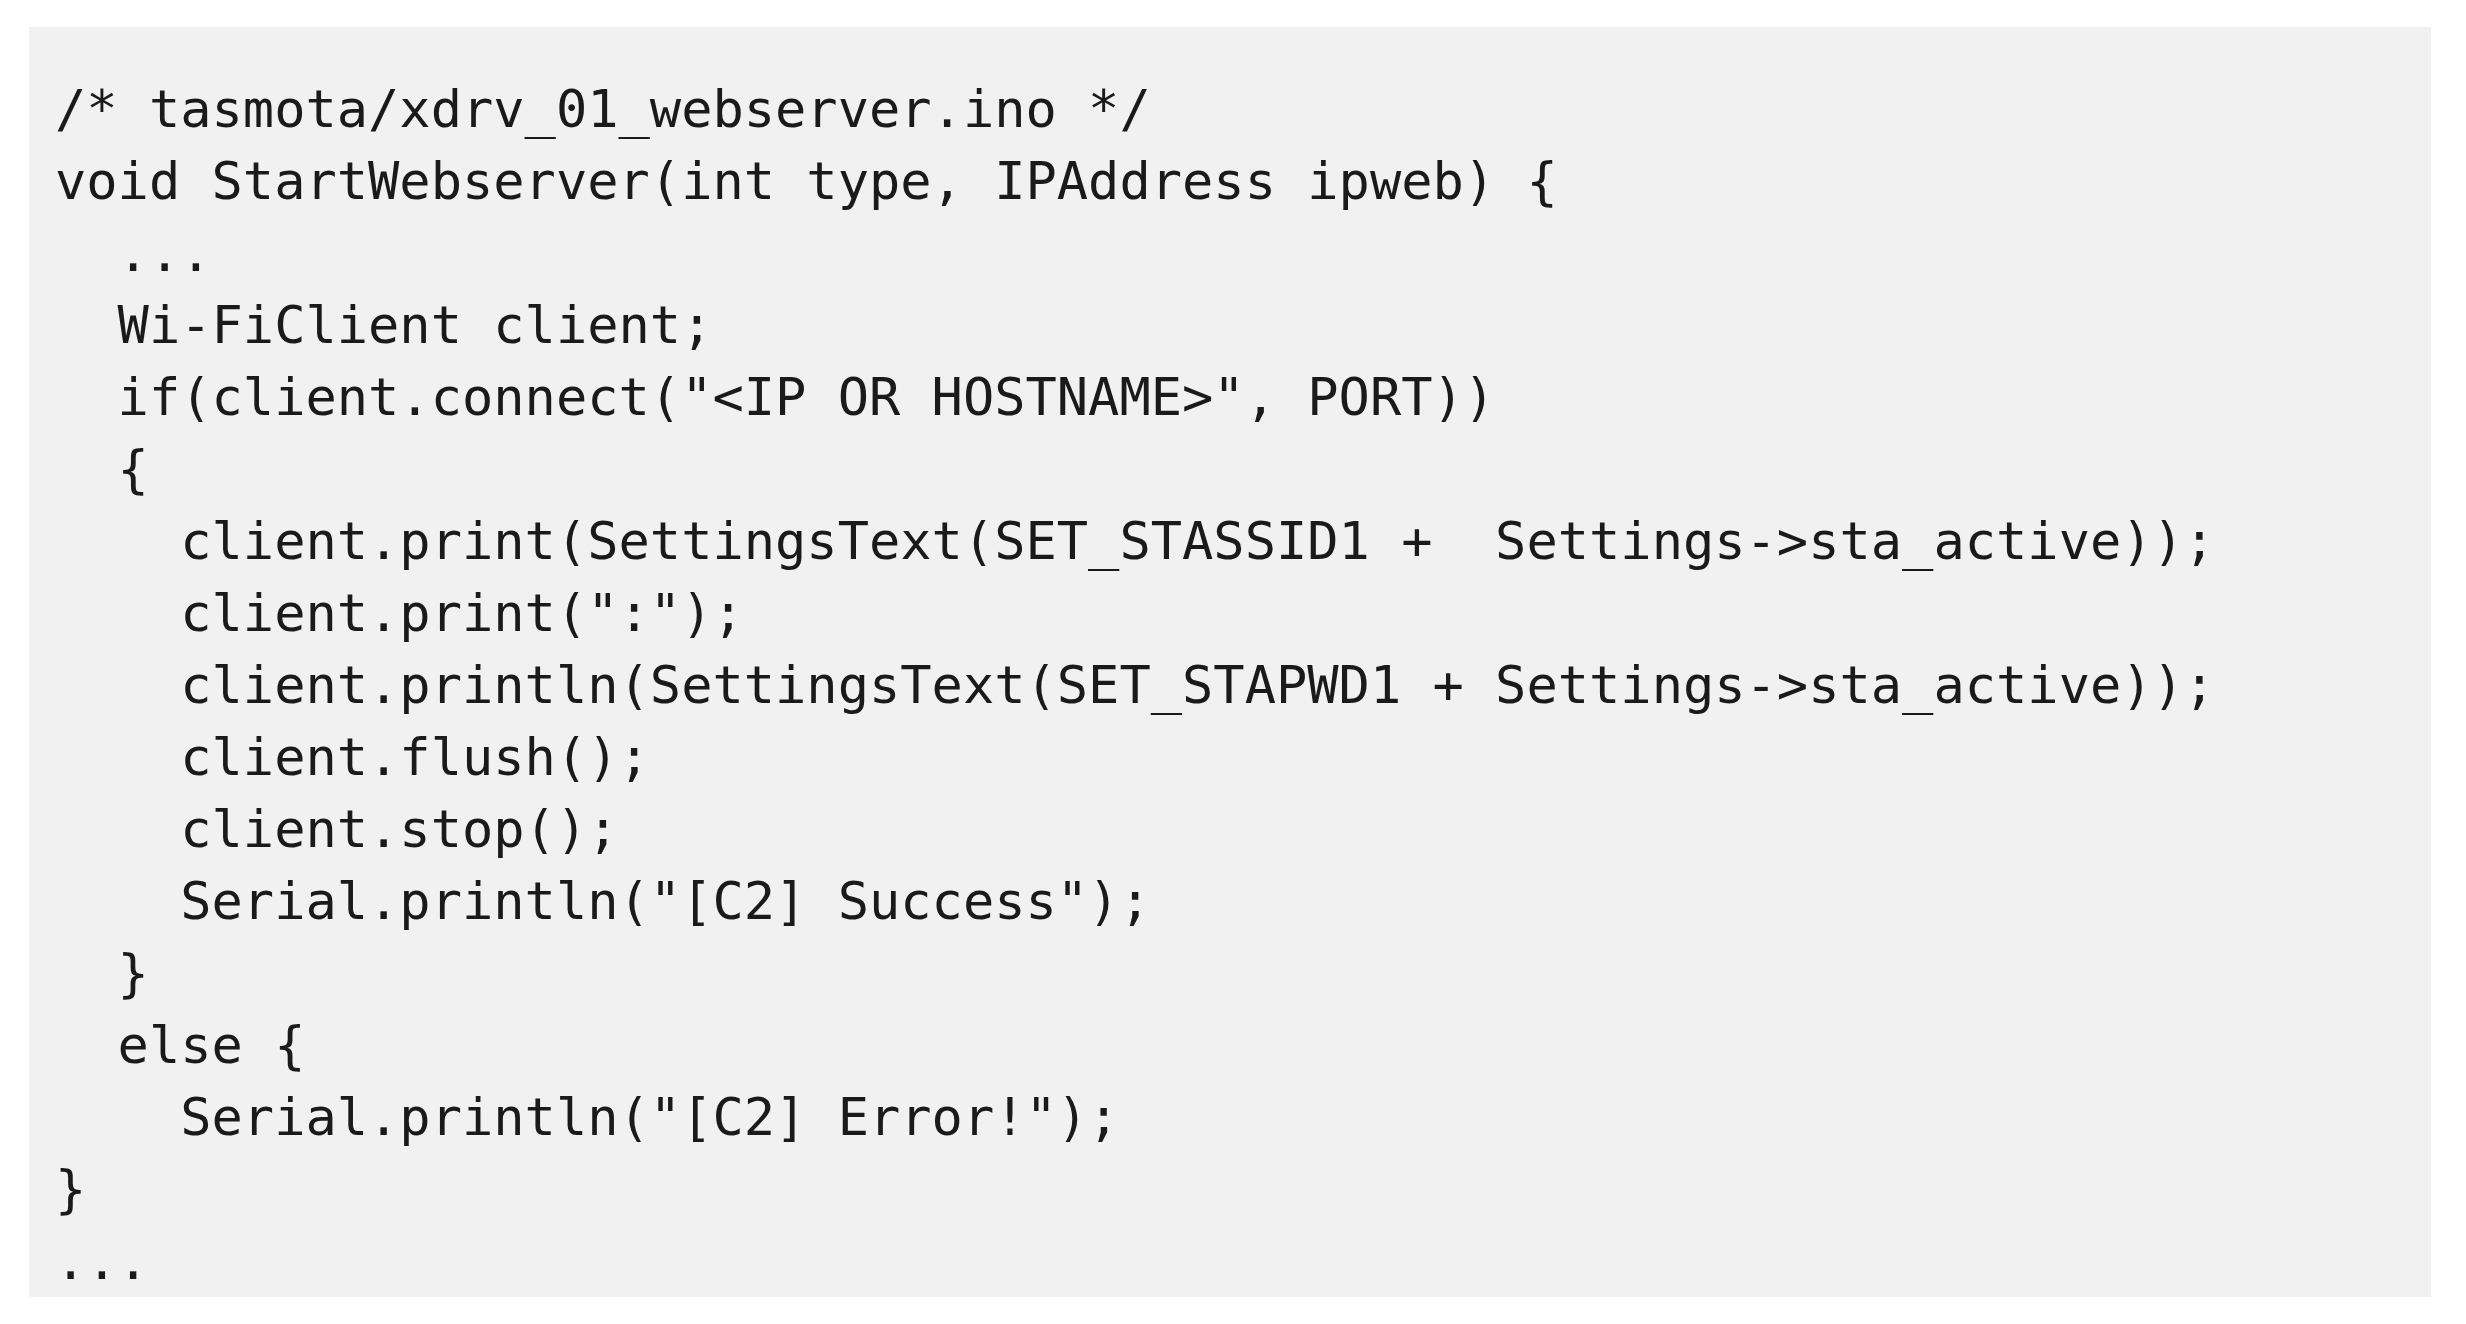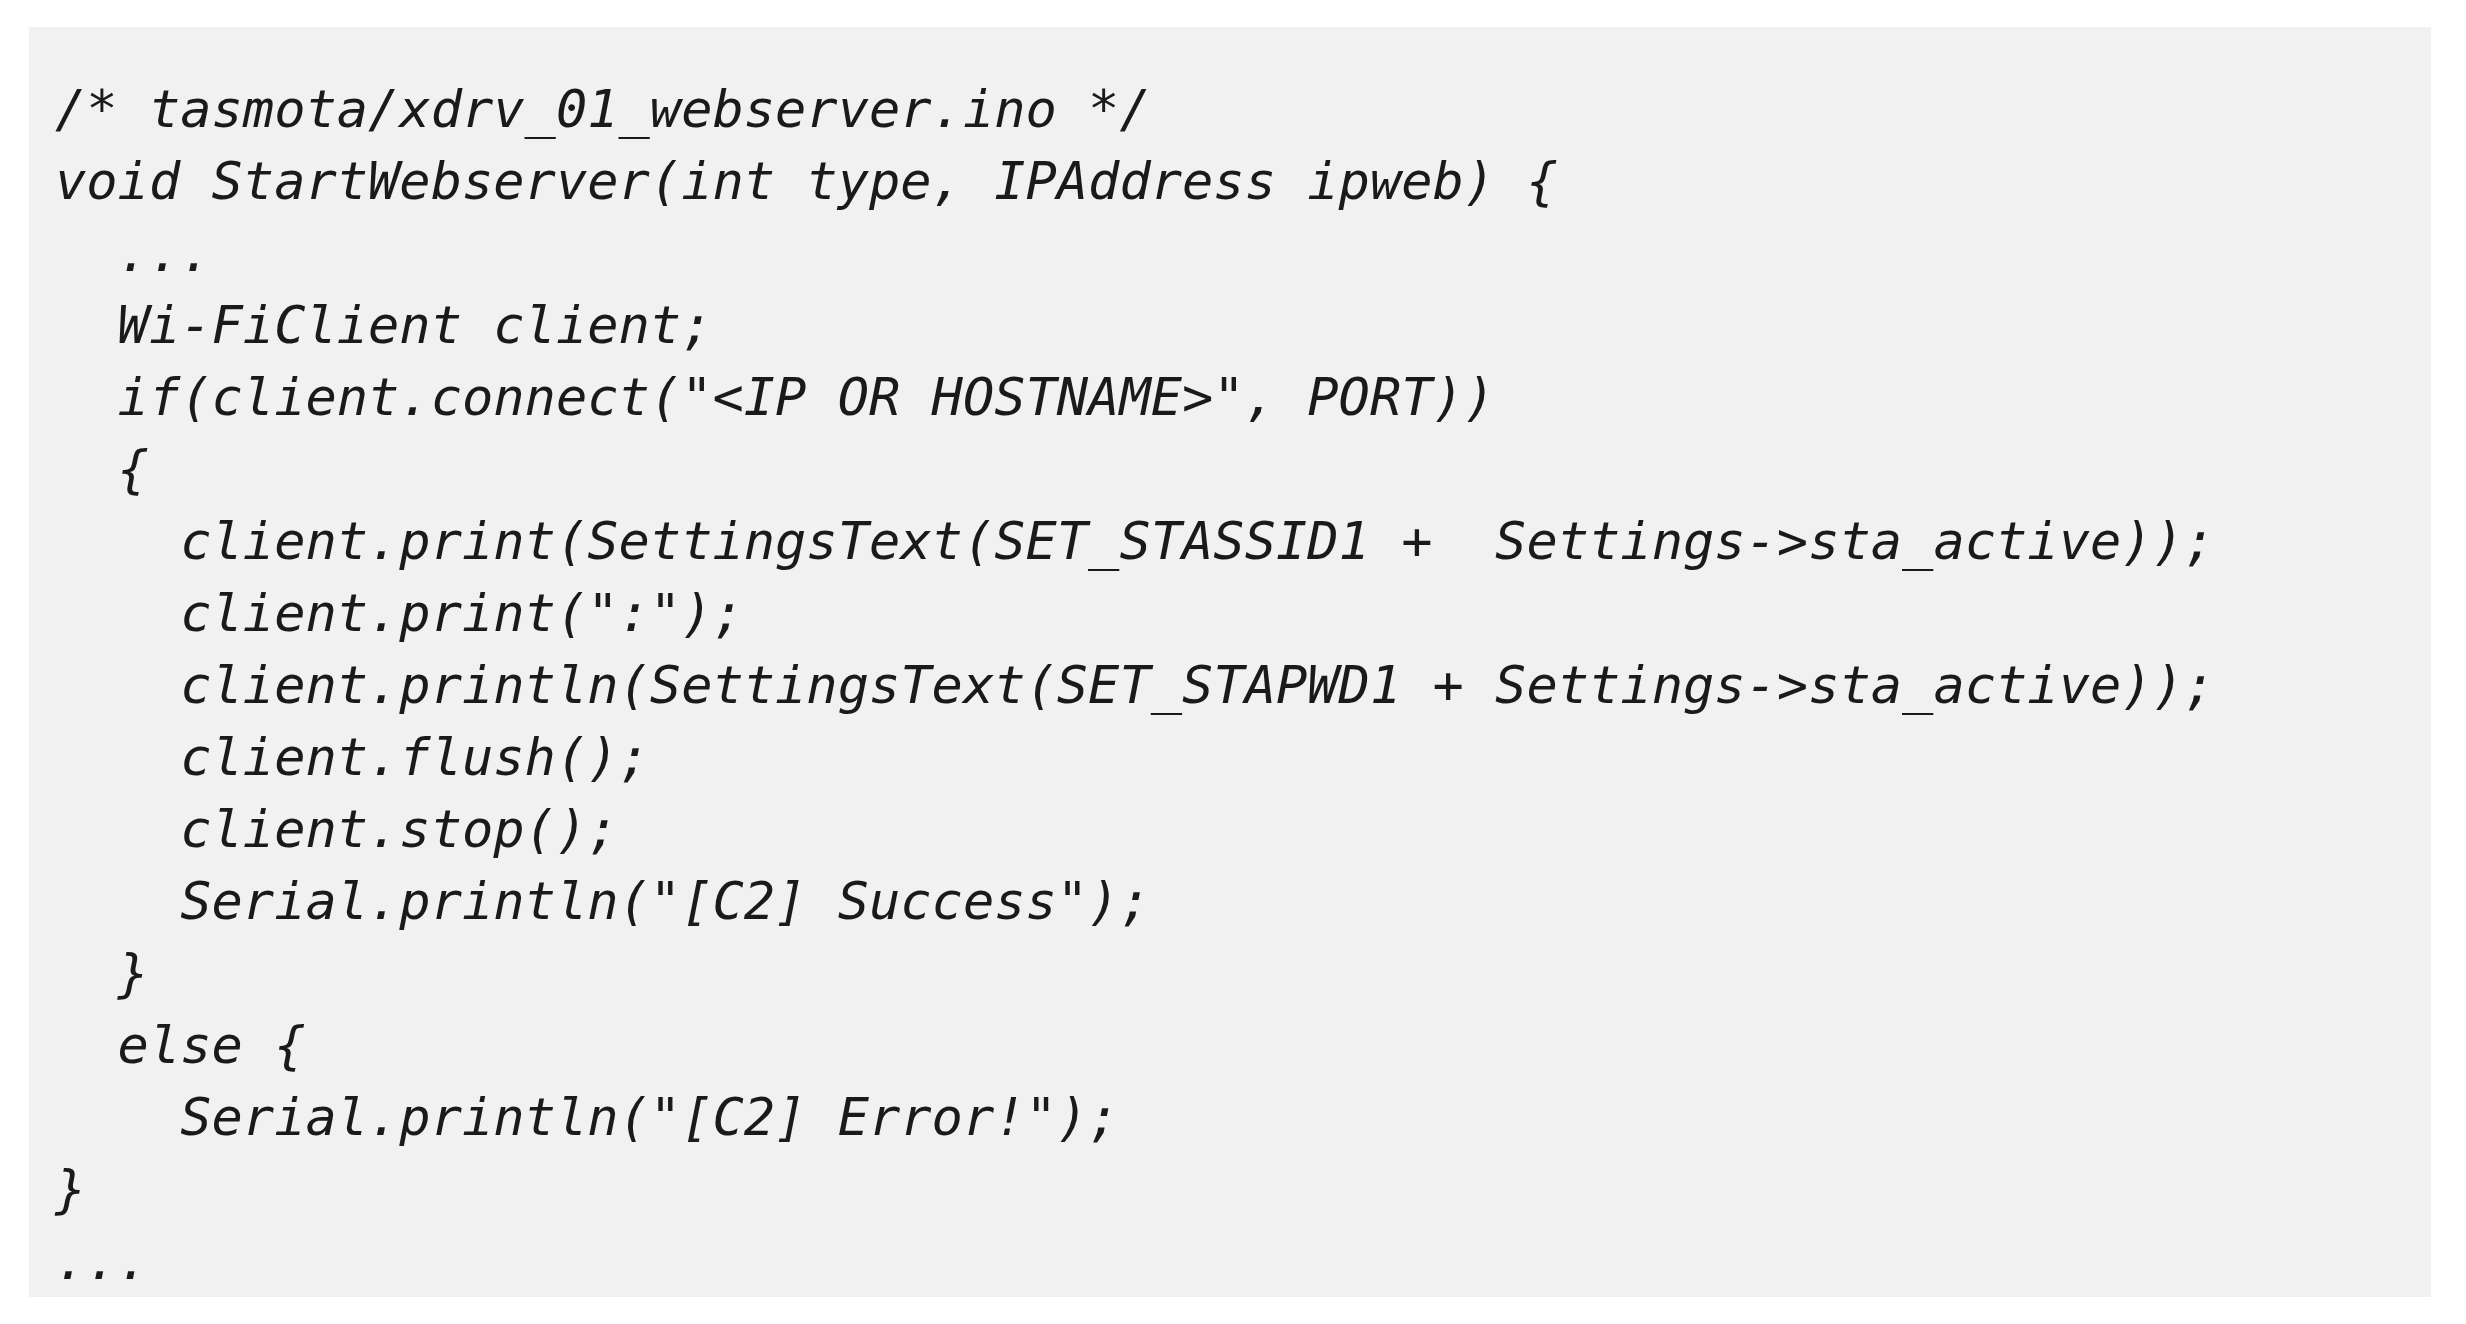--- a/index.html
+++ b/index.html
@@ -24,21 +24,20 @@
   #code-panel {
     position: absolute;
     left: 29px;
     top: 27px;
     width: 2402px;
     height: 1270px;
     background: #f1f1f1;
     box-sizing: border-box;
     padding: 46px 0 0 26px;
     overflow: hidden;
-    font-style: italic;
   }
 
   #code-listing {
     margin: 0;
     padding: 0;
     font-family: "DejaVu Sans Mono", "Liberation Mono", monospace;
     font-size: 52px;
     line-height: 72px;
     color: #1a1a1a;
     white-space: pre;

